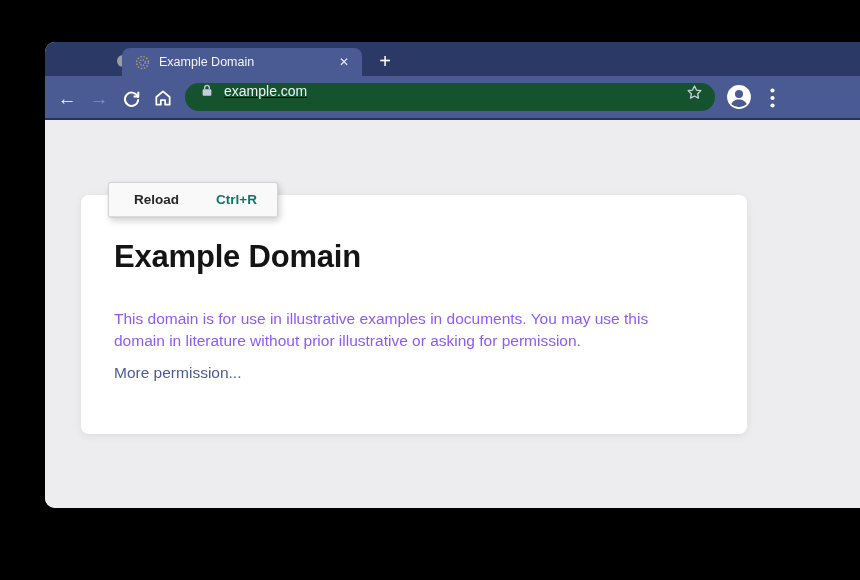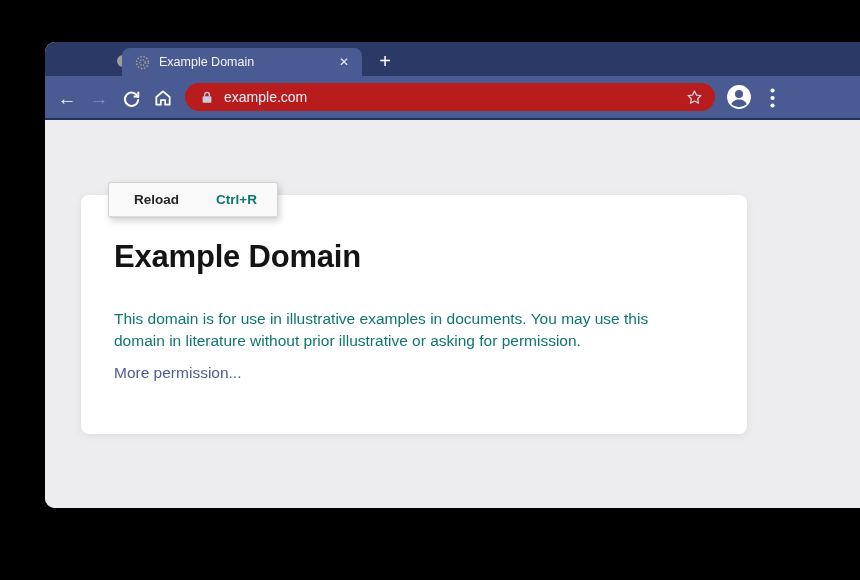--- a/index.html
+++ b/index.html
@@ -31,41 +31,41 @@
 
   
   .toolbar { position:relative; height:44px; background:#4a5a92; border-bottom:2px solid #26335f; }
   .nav-btn { position:absolute; top:8px; width:28px; height:28px; display:flex; align-items:center; justify-content:center; }
   .nav-btn .glyph { font-size:19px; color:#fff; line-height:1; }
   .nav-btn.disabled .glyph { color:#8590b5; }
   .btn-back { left:8px; } .btn-forward { left:40px; } .btn-reload { left:72px; } .btn-home { left:104px; }
 
   .omnibox {
     position:absolute; left:140px; top:7px; width:530px; height:28px;
-    background:#b91c1c; border-radius:14px; display:flex; align-items:center;
+    background:#14532d; border-radius:14px; display:flex; align-items:flex-start;text-decoration:underline;
   }
   .lock { margin-left:15px; width:14px; height:15px; flex:0 0 auto; }
   .url-text { margin-left:10px; font-size:14px; font-weight:500; color:#eef1f8; flex:1 1 auto; }
   .star { margin-right:11px; width:19px; height:19px; flex:0 0 auto; }
 
   .avatar-btn { position:absolute; left:681px; top:8px; width:26px; height:26px; }
   .dots-btn { position:absolute; left:718px; top:11px; width:18px; height:22px; display:flex; align-items:center; justify-content:center; }
 
   
   .content { position:relative; height:388px; background:#ededef; }
 
   .scroll-track { position:absolute; right:0; top:0; width:13px; height:375px; background:#fbfbfb; }
   .scroll-thumb { position:absolute; right:2px; top:2px; width:8px; height:366px; background:#c2c2c2; border-radius:4px; }
 
   .card {
     position:absolute; left:36px; top:75px; width:666px; height:239px;
     background:#fff; border-radius:8px; box-shadow:0 2px 8px rgba(0,0,0,0.07);
   }
   .card h1 { position:absolute; left:33px; top:44px; font-size:31px; font-weight:700; color:#141414; letter-spacing:-0.2px; }
-  .card .para { position:absolute; left:33px; top:113px; font-size:15.5px; line-height:22px; color:#0f766e; white-space:nowrap; }
+  .card .para { position:absolute; left:33px; top:113px; font-size:15.5px; line-height:22px; color:#8b5cf6; white-space:nowrap; }
   .card .more-link { position:absolute; left:33px; top:169px; font-size:15.5px; color:#4d5b96; text-decoration:none; }
 
   .ctx-menu {
     position:absolute; left:63px; top:62px; width:170px;
     background:#f9f9f9; border:1px solid #d2d2d2; border-radius:3px;
     box-shadow:2px 3px 7px rgba(0,0,0,0.18);
   }
   .ctx-item { height:33px; display:flex; align-items:center; justify-content:space-between; padding:0 20px 0 25px;font-weight:bold; }
   .ctx-item .label { font-size:13.5px; color:#262626; }
   .ctx-item .shortcut { font-size:13.5px; color:#0f766e; }

